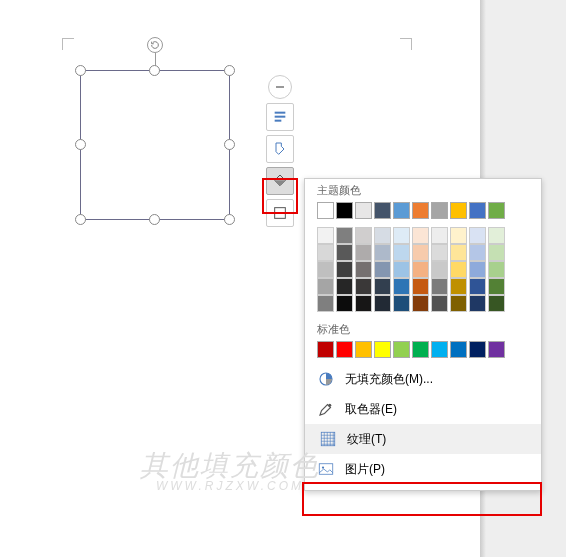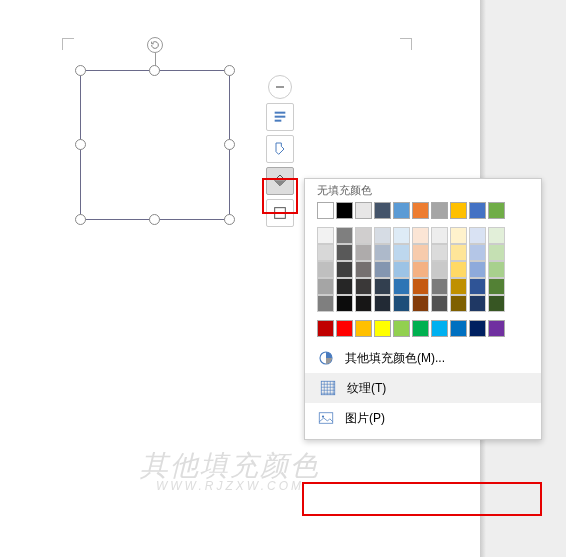--- a/index.html
+++ b/index.html
@@ -92,21 +92,21 @@
     <svg viewBox="0 0 24 24">
         <rect x="4" y="4" width="16" height="16" fill="none" stroke="#555" stroke-width="1.5"></rect>
       </svg>
   </div>
 </div>
 
 <div class="red-box1"></div>
 
 <div class="popup">
 
-  <div class="sect-label">无填充颜色</div>
+  <div class="sect-label">主题颜色</div>
   <div class="swatch-grid" id="theme-row1">
       <div class="sw solid" style="background: rgb(255, 255, 255);"></div>
       <div class="sw solid" style="background: rgb(0, 0, 0);"></div>
       <div class="sw solid" style="background: rgb(231, 230, 230);"></div>
       <div class="sw solid" style="background: rgb(68, 84, 106);"></div>
       <div class="sw solid" style="background: rgb(91, 155, 213);"></div>
       <div class="sw solid" style="background: rgb(237, 125, 49);"></div>
       <div class="sw solid" style="background: rgb(165, 165, 165);"></div>
       <div class="sw solid" style="background: rgb(255, 192, 0);"></div>
       <div class="sw solid" style="background: rgb(68, 114, 196);"></div>
@@ -158,40 +158,48 @@
       <div class="sw" style="background: rgb(23, 22, 22);"></div>
       <div class="sw" style="background: rgb(34, 42, 53);"></div>
       <div class="sw" style="background: rgb(30, 78, 121);"></div>
       <div class="sw" style="background: rgb(131, 60, 11);"></div>
       <div class="sw" style="background: rgb(82, 82, 82);"></div>
       <div class="sw" style="background: rgb(127, 96, 0);"></div>
       <div class="sw" style="background: rgb(31, 56, 100);"></div>
       <div class="sw" style="background: rgb(55, 86, 35);"></div>
     </div>
 
+  <div class="sect-label">标准色</div>
   <div class="swatch-grid" id="std-row">
       <div class="sw solid" style="background: rgb(192, 0, 0);"></div>
       <div class="sw solid" style="background: rgb(255, 0, 0);"></div>
       <div class="sw solid" style="background: rgb(255, 192, 0);"></div>
       <div class="sw solid" style="background: rgb(255, 255, 0);"></div>
       <div class="sw solid" style="background: rgb(146, 208, 80);"></div>
       <div class="sw solid" style="background: rgb(0, 176, 80);"></div>
       <div class="sw solid" style="background: rgb(0, 176, 240);"></div>
       <div class="sw solid" style="background: rgb(0, 112, 192);"></div>
       <div class="sw solid" style="background: rgb(0, 32, 96);"></div>
       <div class="sw solid" style="background: rgb(112, 48, 160);"></div>
     </div>
 
   <div class="popup-row">
     <svg viewBox="0 0 24 24">
         <circle cx="12" cy="12" r="8" fill="none" stroke="#4a7cbf" stroke-width="1.5"></circle>
         <path d="M12 4 A8 8 0 0 1 20 12 L12 12 Z" fill="#4a7cbf"></path>
         <path d="M12 12 L20 12 A8 8 0 0 1 12 20 Z" fill="#999"></path>
       </svg>
-    <span>其他填充颜色(M)...</span>
+    <span>无填充颜色(M)...</span>
+  </div>
+  <div class="popup-row">
+    <svg viewBox="0 0 24 24">
+        <path d="M4 20 L6 14 L14 6 L18 10 L10 18 Z" fill="none" stroke="#555" stroke-width="1.5"></path>
+        <circle cx="17" cy="7" r="2" fill="#555"></circle>
+      </svg>
+    <span>取色器(E)</span>
   </div>
   <div class="popup-row hover" id="texture-row">
     <svg viewBox="0 0 24 24">
         <rect x="3" y="3" width="18" height="18" fill="none" stroke="#4a7cbf"></rect>
         <path d="M3 7h18M3 11h18M3 15h18M3 19h18M7 3v18M11 3v18M15 3v18M19 3v18" stroke="#4a7cbf" stroke-width="0.8"></path>
       </svg>
     <span>纹理(T)</span>
   </div>
   <div class="popup-row">
     <svg viewBox="0 0 24 24">

